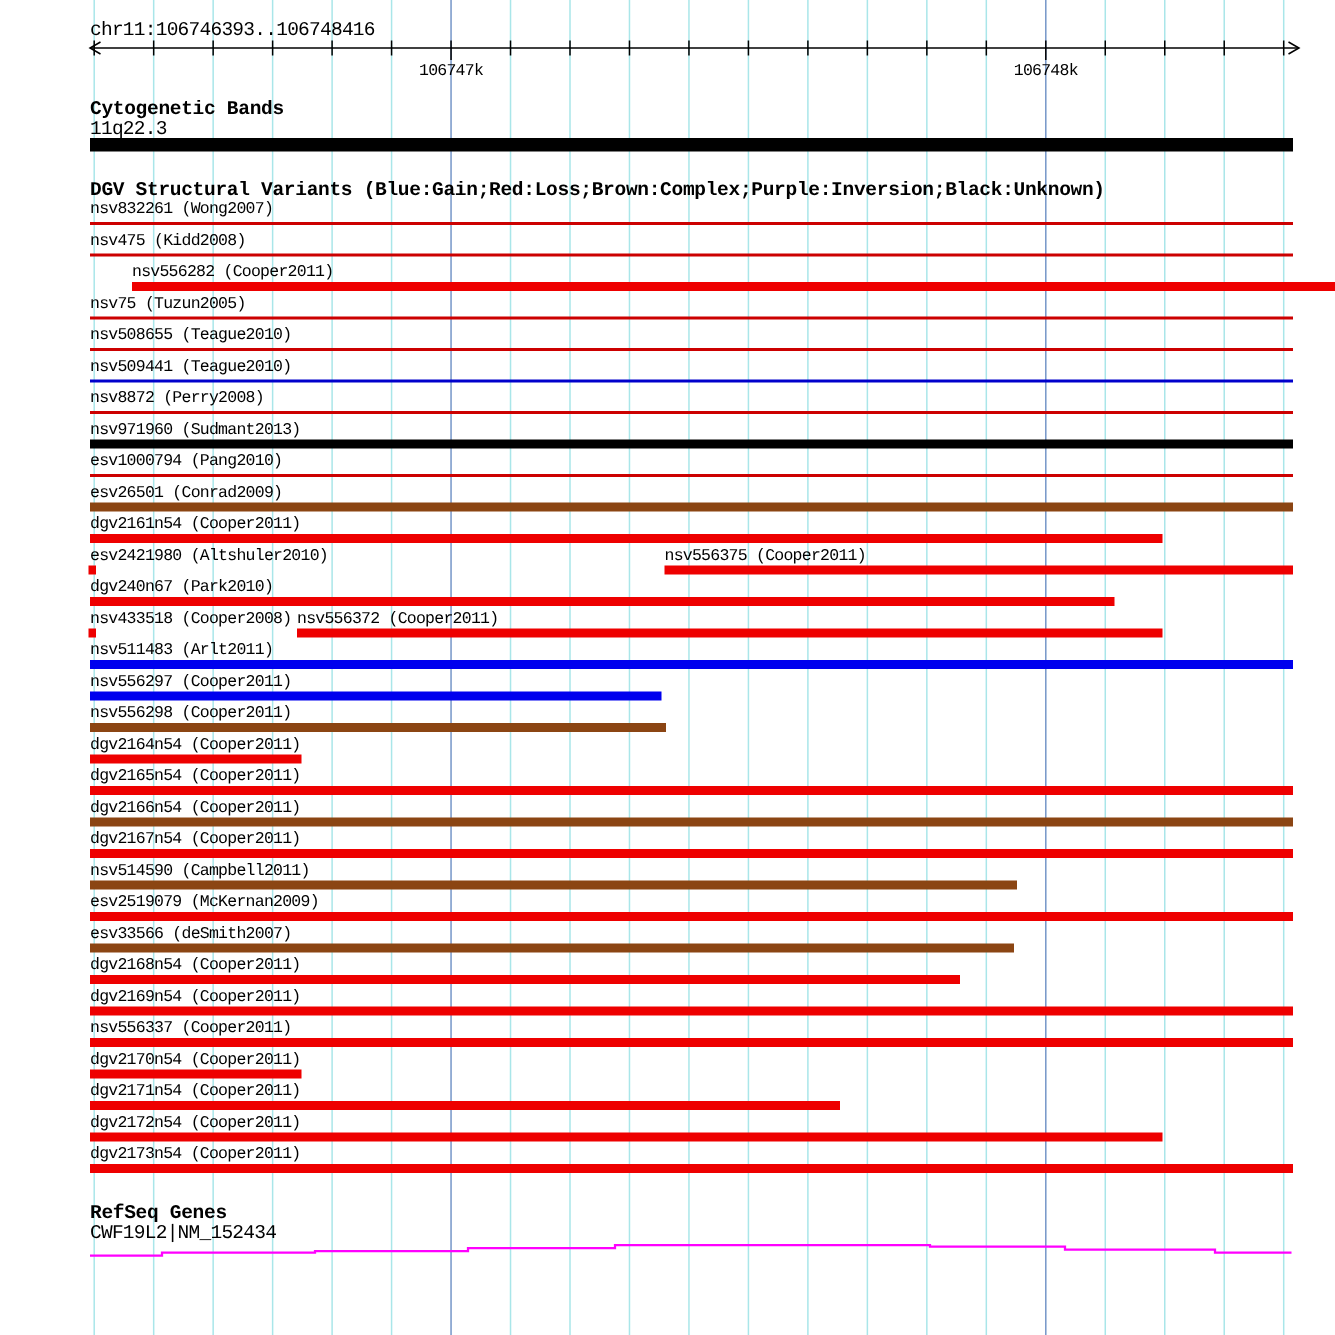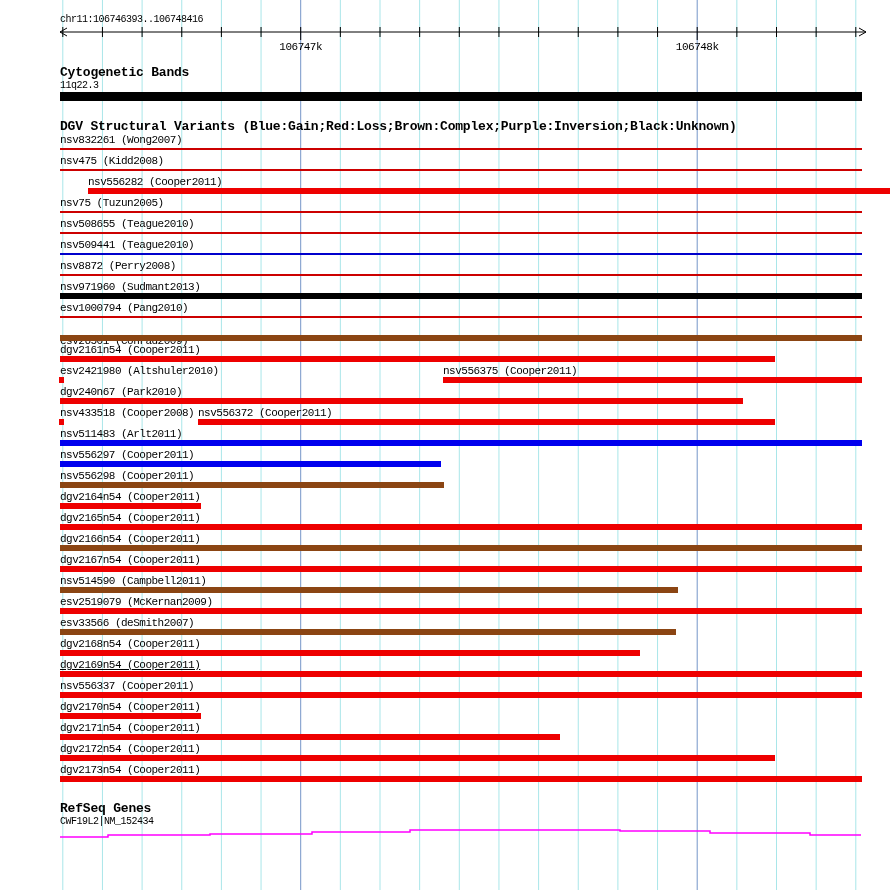--- a/index.html
+++ b/index.html
@@ -3,21 +3,21 @@
 <meta charset="utf-8">
 <style>
   html,body { margin:0; padding:0; }
   body {
     width:890px; height:890px; position:relative; overflow:hidden;
     background:#ffffff;
     font-family:"Liberation Mono","DejaVu Sans Mono",monospace;
   }
   svg { position:absolute; left:0; top:0; }
   .label {
-    position:absolute; font-size:10px; letter-spacing:-0.5px;
+    position:absolute; font-size:13px; letter-spacing:-0.5px;
     line-height:13px; white-space:nowrap; color:#000;
   }
   .bold { font-weight:bold; font-size:13px; letter-spacing:-0.2px; }
   .bar { position:absolute; }
   .variant-row { position:absolute; left:0; width:890px; height:21px; }
   .variant-label {
     position:absolute; top:0; font-size:11px; letter-spacing:-0.5px;
     line-height:13px; white-space:nowrap; color:#000;
   }
 </style>
@@ -115,21 +115,21 @@
     </div>
     <div class="variant-row" style="top: 281px;">
       <span class="variant-label" style="left: 60px;">nsv971960 (Sudmant2013)</span>
       <div class="bar" style="left: 60px; width: 802px; top: 12px; height: 6px; background: rgb(0, 0, 0);"></div>
     </div>
     <div class="variant-row" style="top: 302px;">
       <span class="variant-label" style="left: 60px;">esv1000794 (Pang2010)</span>
       <div class="bar" style="left: 60px; width: 802px; top: 14px; height: 2px; background: rgb(204, 0, 0);"></div>
     </div>
     <div class="variant-row" style="top: 323px;">
-      <span class="variant-label" style="left: 60px; margin-top: 12px;">esv26501 (Conrad2009)</span>
+      <span class="variant-label" style="left: 60px;">esv26501 (Conrad2009)</span>
       <div class="bar" style="left: 60px; width: 802px; top: 12px; height: 6px; background: rgb(139, 69, 19);"></div>
     </div>
     <div class="variant-row" style="top: 344px;">
       <span class="variant-label" style="left: 60px;">dgv2161n54 (Cooper2011)</span>
       <div class="bar" style="left: 60px; width: 715px; top: 12px; height: 6px; background: rgb(238, 0, 0);"></div>
     </div>
     <div class="variant-row" style="top: 365px;">
       <span class="variant-label" style="left: 60px;">esv2421980 (Altshuler2010)</span>
       <span class="variant-label" style="left: 443px;">nsv556375 (Cooper2011)</span>
       <div class="bar" style="left: 59px; width: 5px; top: 12px; height: 6px; background: rgb(238, 0, 0);"></div>
@@ -183,21 +183,21 @@
     </div>
     <div class="variant-row" style="top: 617px;">
       <span class="variant-label" style="left: 60px;">esv33566 (deSmith2007)</span>
       <div class="bar" style="left: 60px; width: 616px; top: 12px; height: 6px; background: rgb(139, 69, 19);"></div>
     </div>
     <div class="variant-row" style="top: 638px;">
       <span class="variant-label" style="left: 60px;">dgv2168n54 (Cooper2011)</span>
       <div class="bar" style="left: 60px; width: 580px; top: 12px; height: 6px; background: rgb(238, 0, 0);"></div>
     </div>
     <div class="variant-row" style="top: 659px;">
-      <span class="variant-label" style="left: 60px; text-decoration: underline;">dgv2169n54 (Cooper2011)</span>
+      <span class="variant-label" style="left: 60px;">dgv2169n54 (Cooper2011)</span>
       <div class="bar" style="left: 60px; width: 802px; top: 12px; height: 6px; background: rgb(238, 0, 0);"></div>
     </div>
     <div class="variant-row" style="top: 680px;">
       <span class="variant-label" style="left: 60px;">nsv556337 (Cooper2011)</span>
       <div class="bar" style="left: 60px; width: 802px; top: 12px; height: 6px; background: rgb(238, 0, 0);"></div>
     </div>
     <div class="variant-row" style="top: 701px;">
       <span class="variant-label" style="left: 60px;">dgv2170n54 (Cooper2011)</span>
       <div class="bar" style="left: 60px; width: 141px; top: 12px; height: 6px; background: rgb(238, 0, 0);"></div>
     </div>

